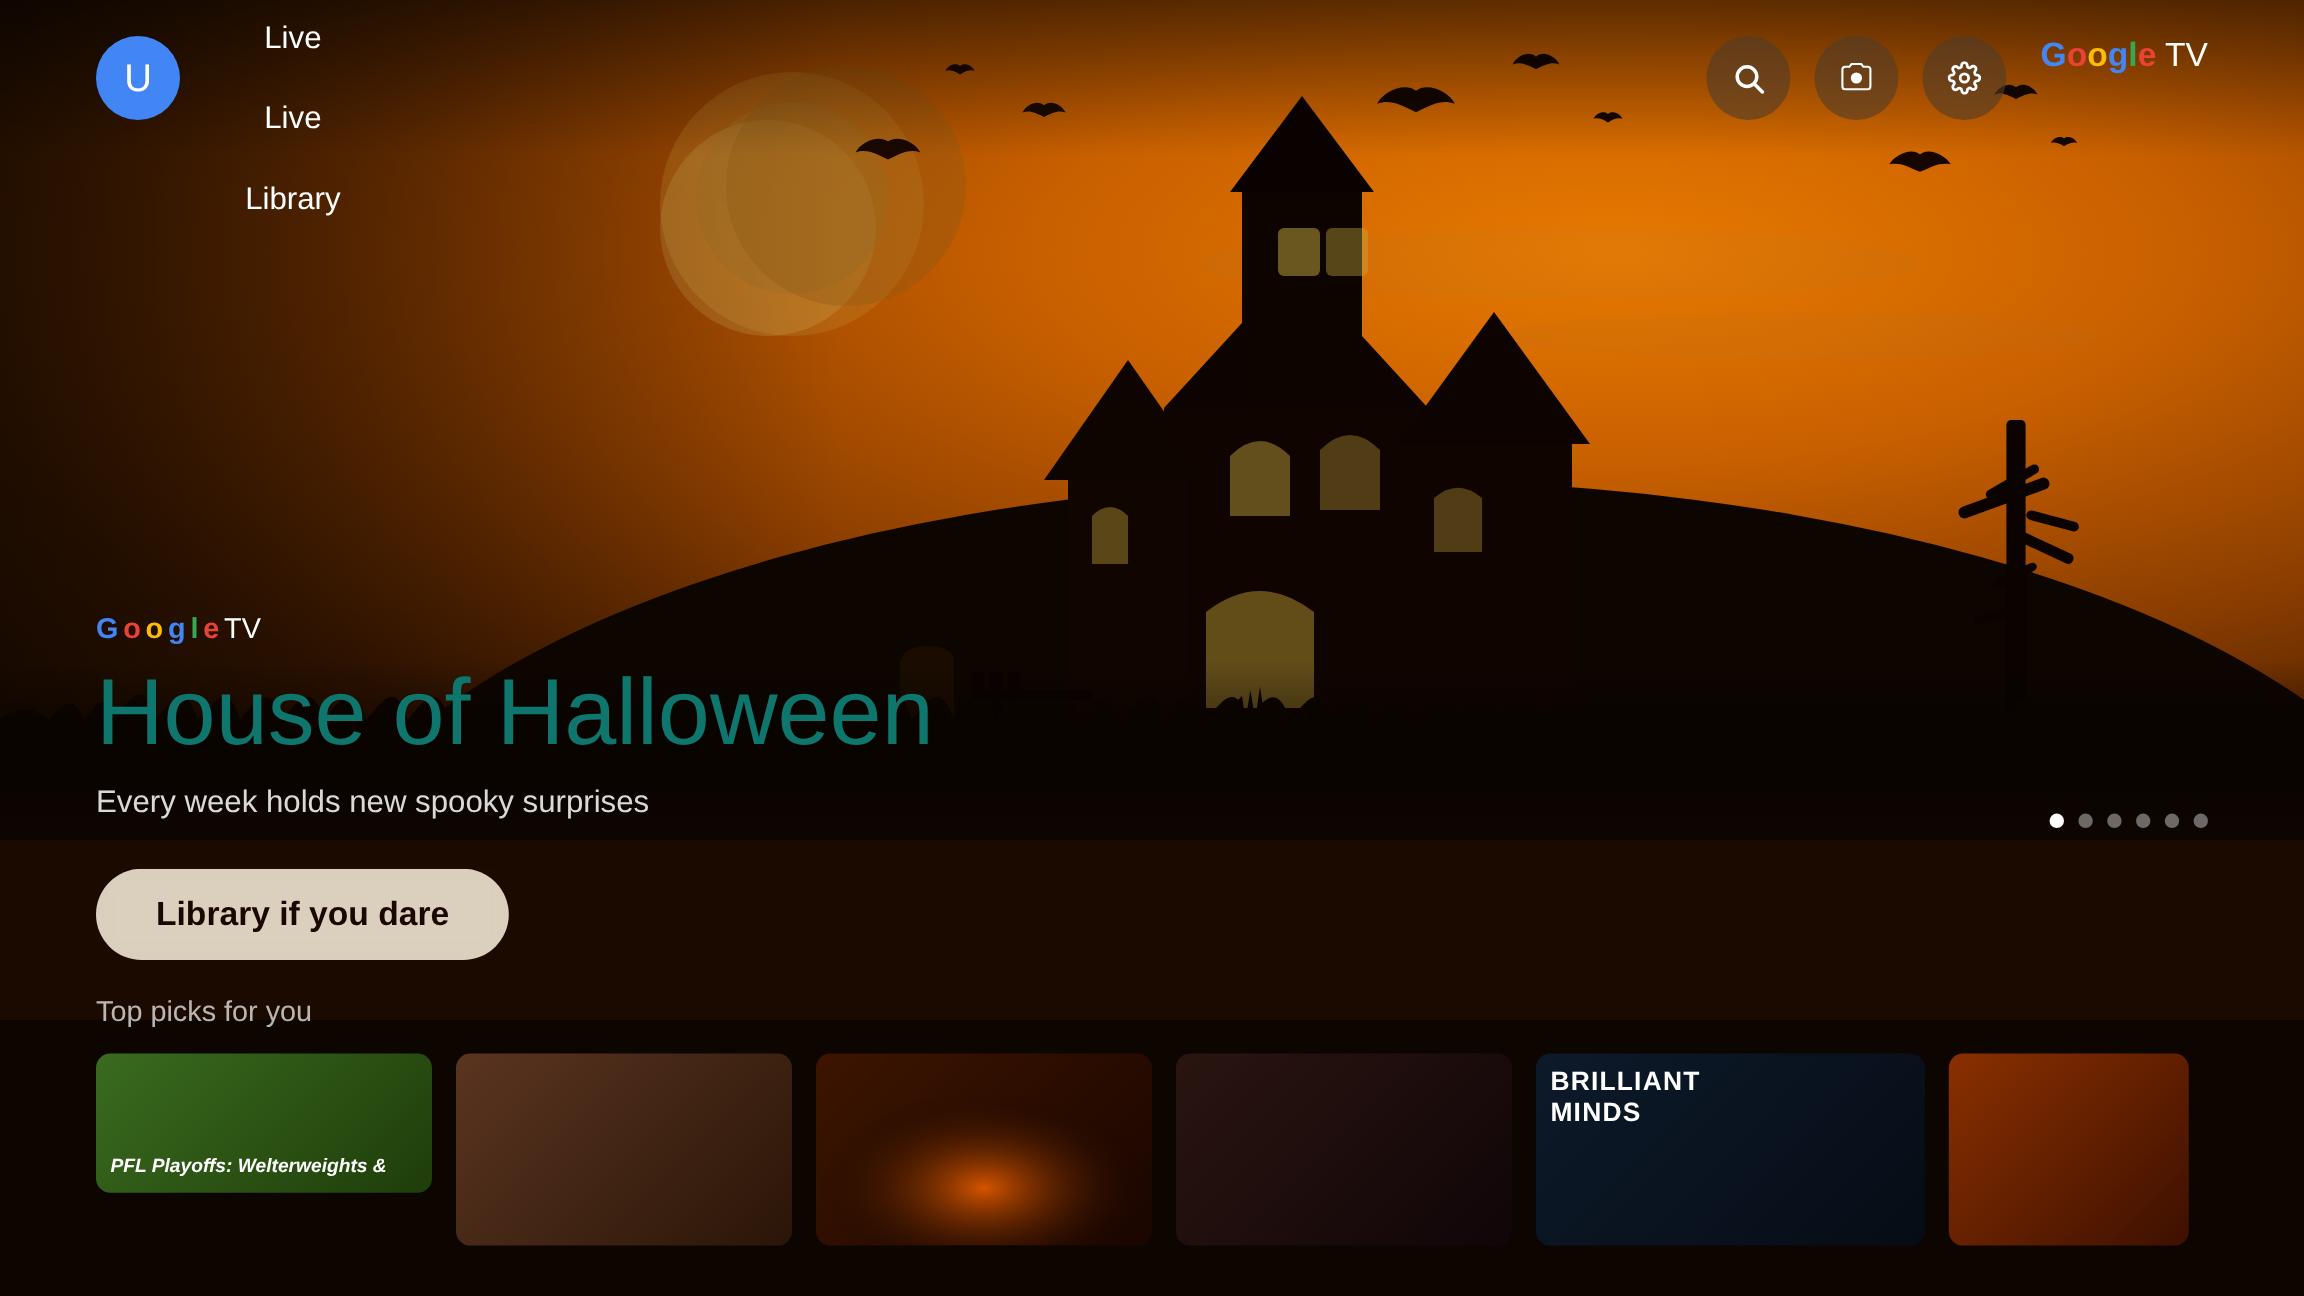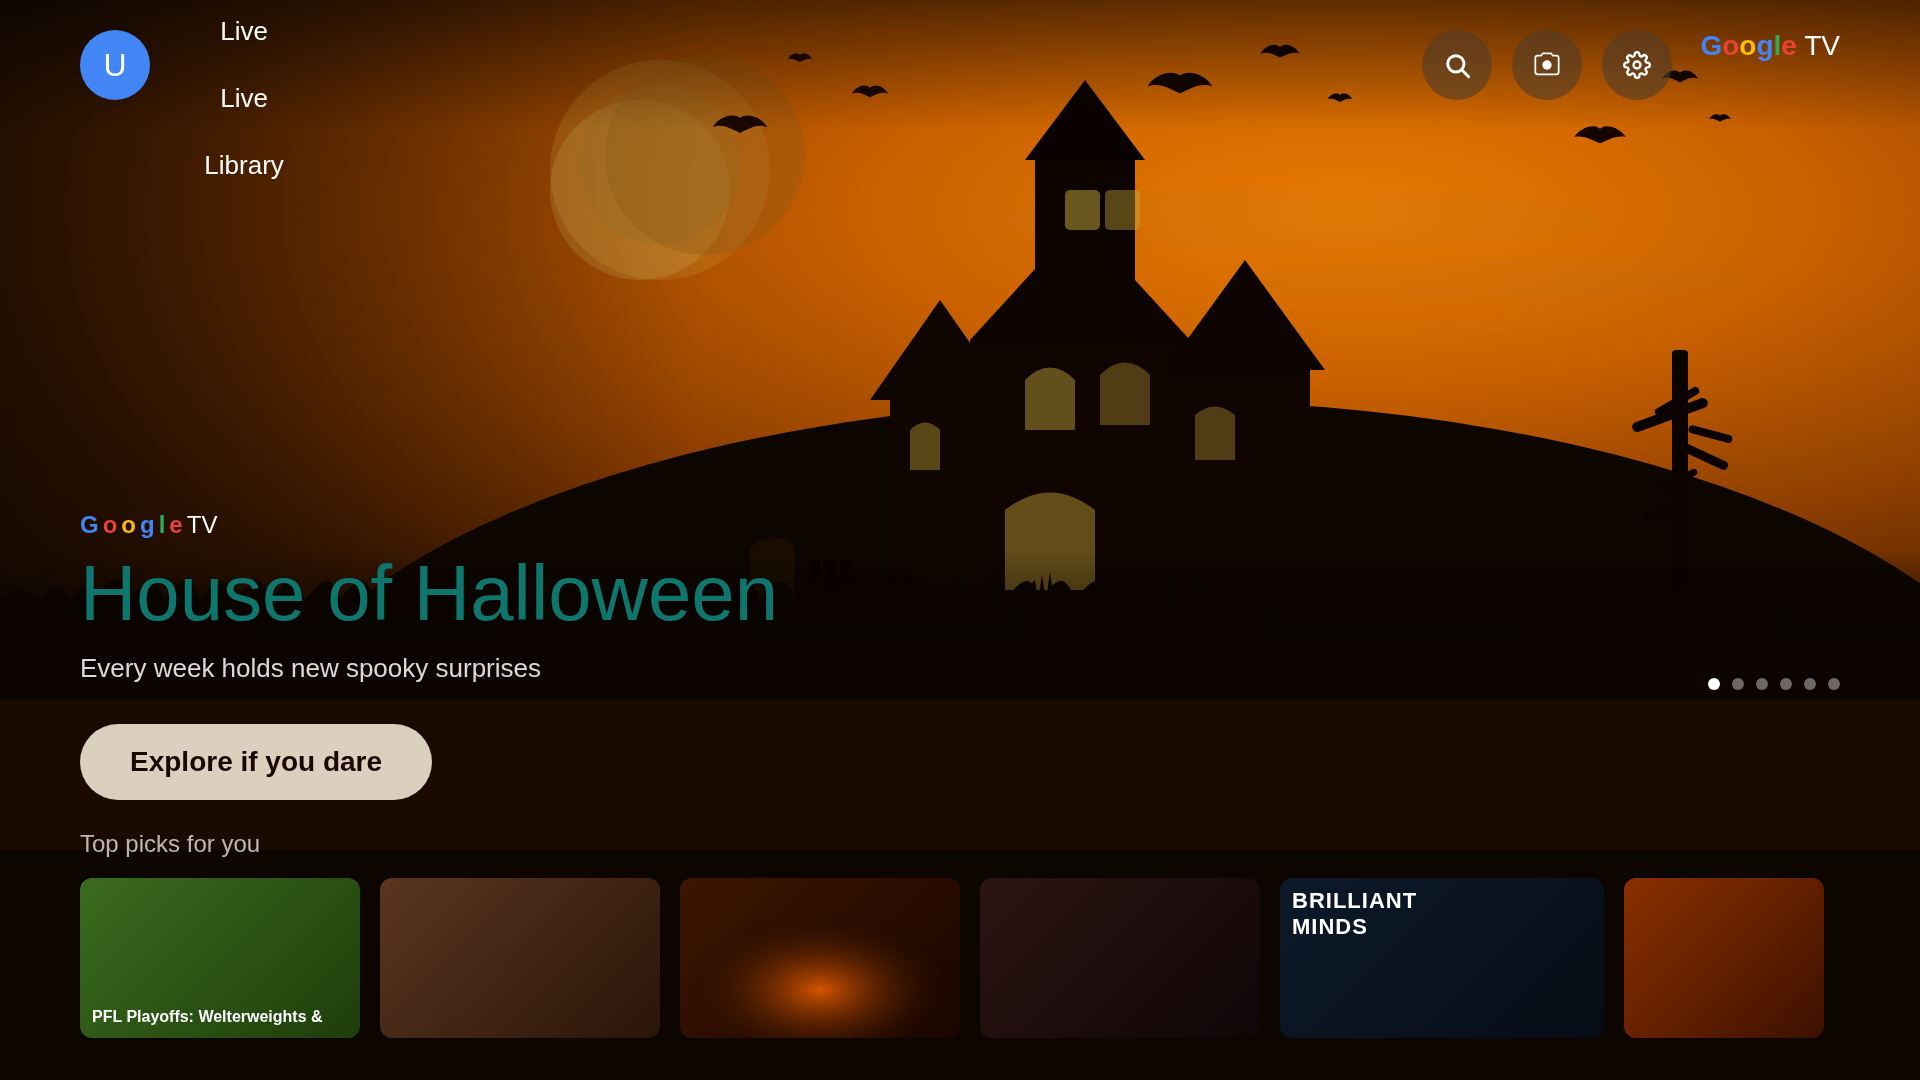--- a/index.html
+++ b/index.html
@@ -423,37 +423,37 @@
     <span style="color:#4285f4;font-weight:700;font-size:24px">G</span>
       <span style="color:#ea4335;font-weight:700;font-size:24px">o</span>
       <span style="color:#fbbc05;font-weight:700;font-size:24px">o</span>
       <span style="color:#4285f4;font-weight:700;font-size:24px">g</span>
       <span style="color:#34a853;font-weight:700;font-size:24px">l</span>
       <span style="color:#ea4335;font-weight:700;font-size:24px">e</span>
       <span style="color:white;font-size:24px"> TV</span>
   </div>
   <h1 class="hero-title">House of Halloween</h1>
   <p class="hero-subtitle">Every week holds new spooky surprises</p>
-  <button class="hero-cta">Explore if you dare</button>
+  <button class="hero-cta">Library if you dare</button>
 </section>
 
 <div class="carousel-dots">
   <div class="dot active"></div>
   <div class="dot"></div>
   <div class="dot"></div>
   <div class="dot"></div>
   <div class="dot"></div>
   <div class="dot"></div>
 </div>
 
 <div class="bottom-section">
   <div class="section-title">Top picks for you</div>
   <div class="cards-row">
 
-    <div class="card card-1 card-bg-green" style="width:280px;height:160px;background:linear-gradient(135deg,#3a6b1f,#1e3d0a);position:relative;border-radius:12px;overflow:hidden;">
+    <div class="card card-1 card-bg-green" style="width:280px;height:116px;background:linear-gradient(135deg,#3a6b1f,#1e3d0a);position:relative;border-radius:12px;overflow:hidden;font-style:italic;">
       <div style="position:absolute;bottom:10px;left:12px;color:white;font-size:16px;font-weight:700;line-height:1.3;">PFL Playoffs:
 Welterweights &amp;</div>
     </div>
 
     <div class="card" style="width:280px;height:160px;background:linear-gradient(135deg,#5a3520,#2a1508);border-radius:12px;overflow:hidden;"></div>
 
     <div class="card" style="width:280px;height:160px;background:linear-gradient(135deg,#3d1500,#1a0500);border-radius:12px;overflow:hidden;">
 
       <svg width="280" height="160" viewBox="0 0 280 160" style="position:absolute;top:0;left:0;">
         <radialGradient id="fireGrad" cx="50%" cy="70%" r="50%">

